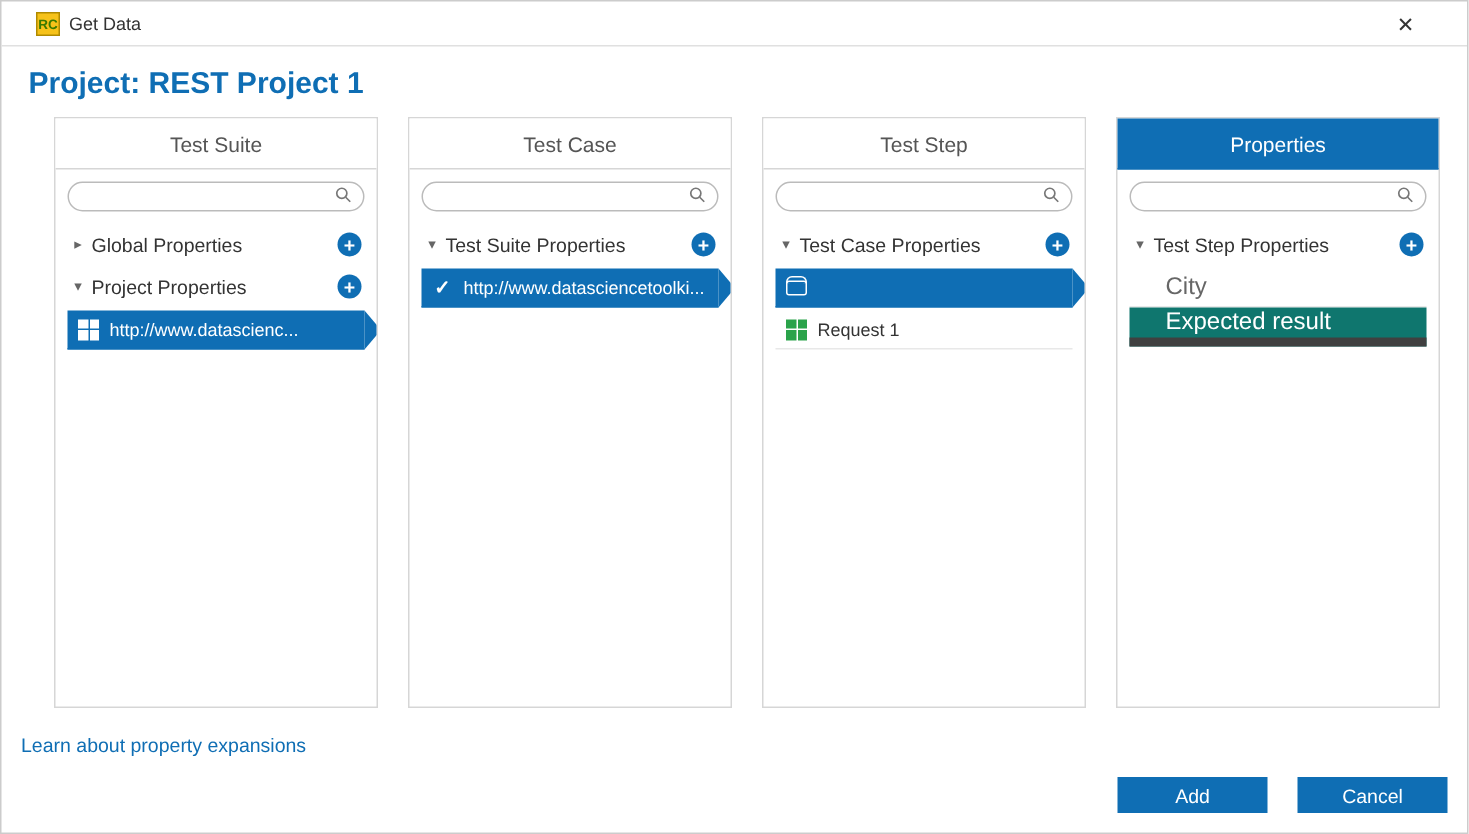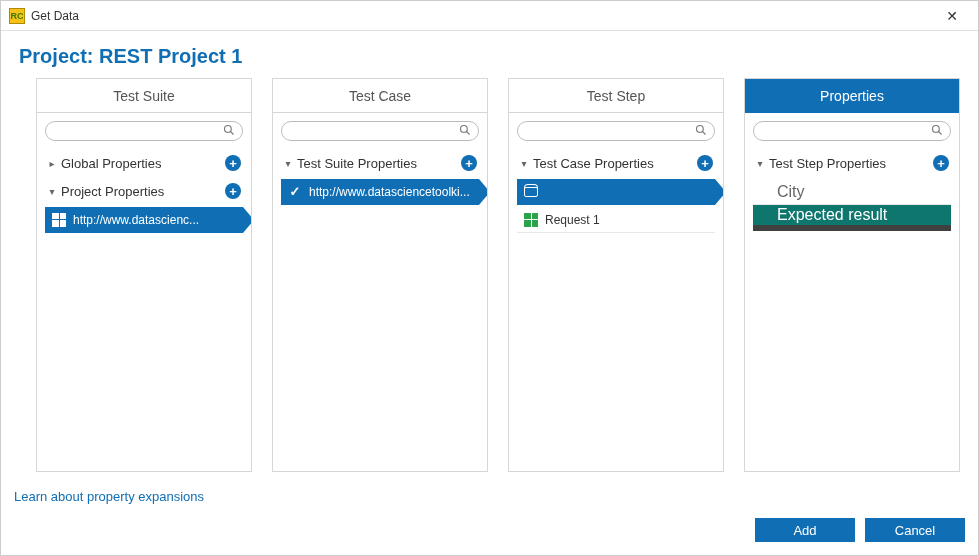--- a/index.html
+++ b/index.html
@@ -11,21 +11,21 @@
     width: 979px;
     height: 556px;
     overflow: hidden;
     border: 1px solid #ccc;
   }
   
   .titlebar {
     height: 30px;
     display: flex;
     align-items: center;
-    padding: 0 8px;
+    padding: 0 23px;
     border-bottom: 1px solid #e0e0e0;
   }
   .titlebar .app-icon {
     width: 16px; height: 16px;
     background: #f6c21a;
     border: 1px solid #b08a00;
     display: flex; align-items: center; justify-content: center;
     font-size: 9px; font-weight: bold; color: #3a7a00;
     margin-right: 6px;
   }
@@ -214,21 +214,21 @@
   }
   .learn-link {
     color: #0f6eb4;
     font-size: 13px;
     text-decoration: none;
   }
   .buttons {
     margin-top: 14px;
     display: flex;
     justify-content: flex-end;
-    gap: 10px;
+    gap: 20px;
   }
   .btn {
     width: 100px; height: 24px;
     background: #0f6eb4;
     color: #fff;
     border: none;
     font-size: 13px;
     cursor: pointer;
     display: flex; align-items: center; justify-content: center;
   }

